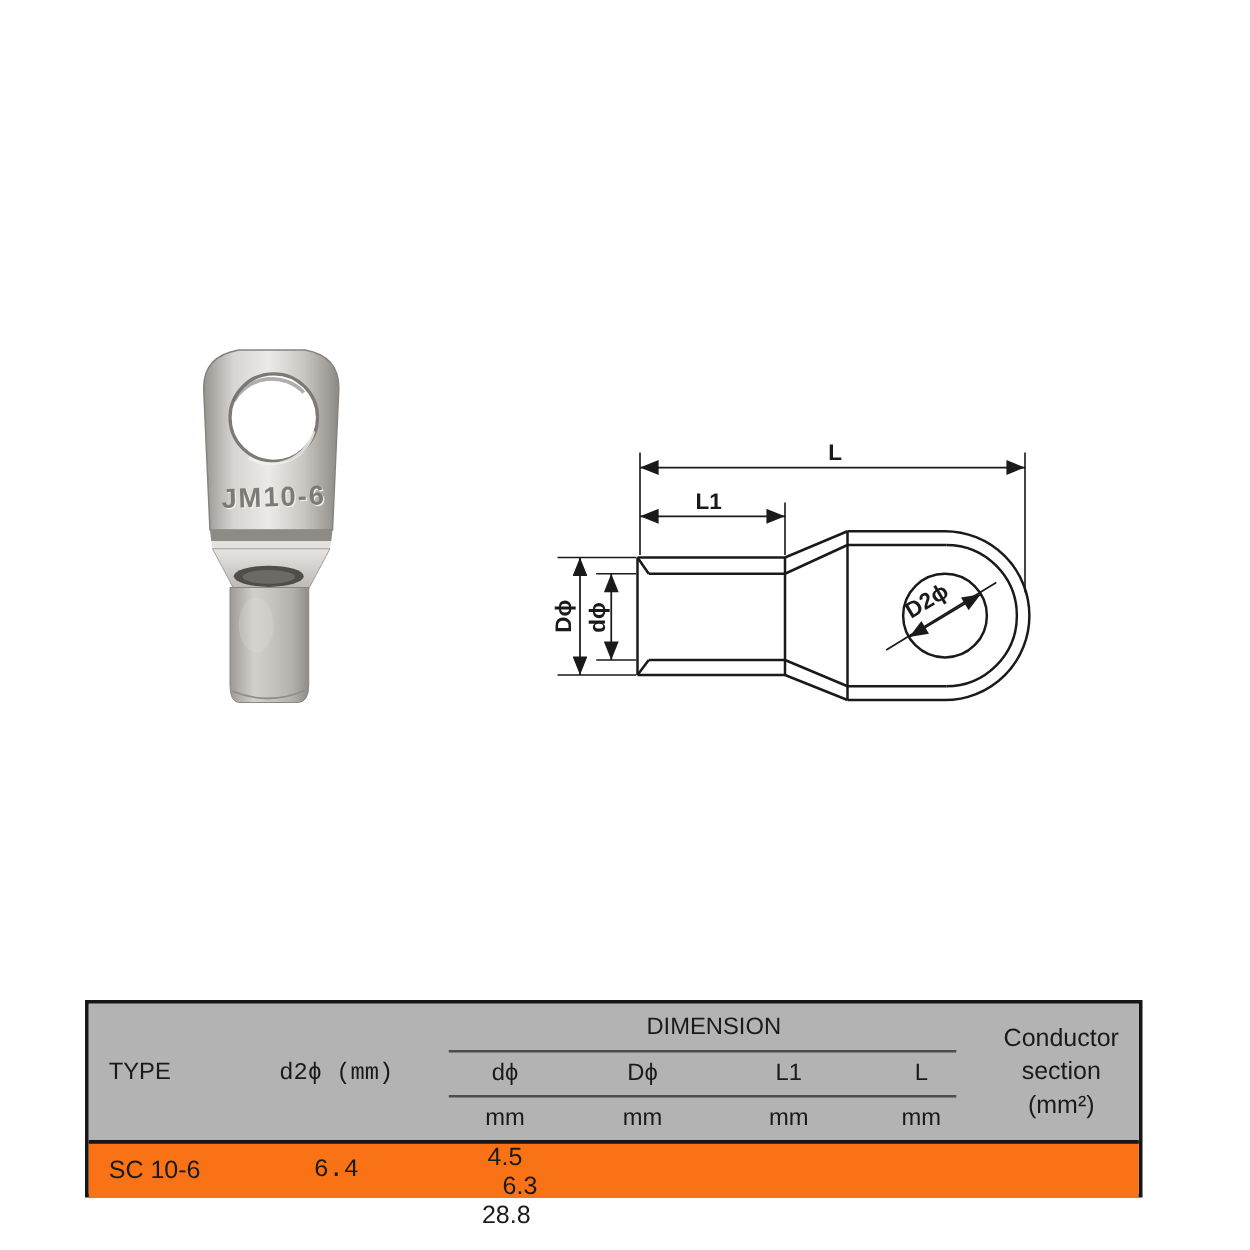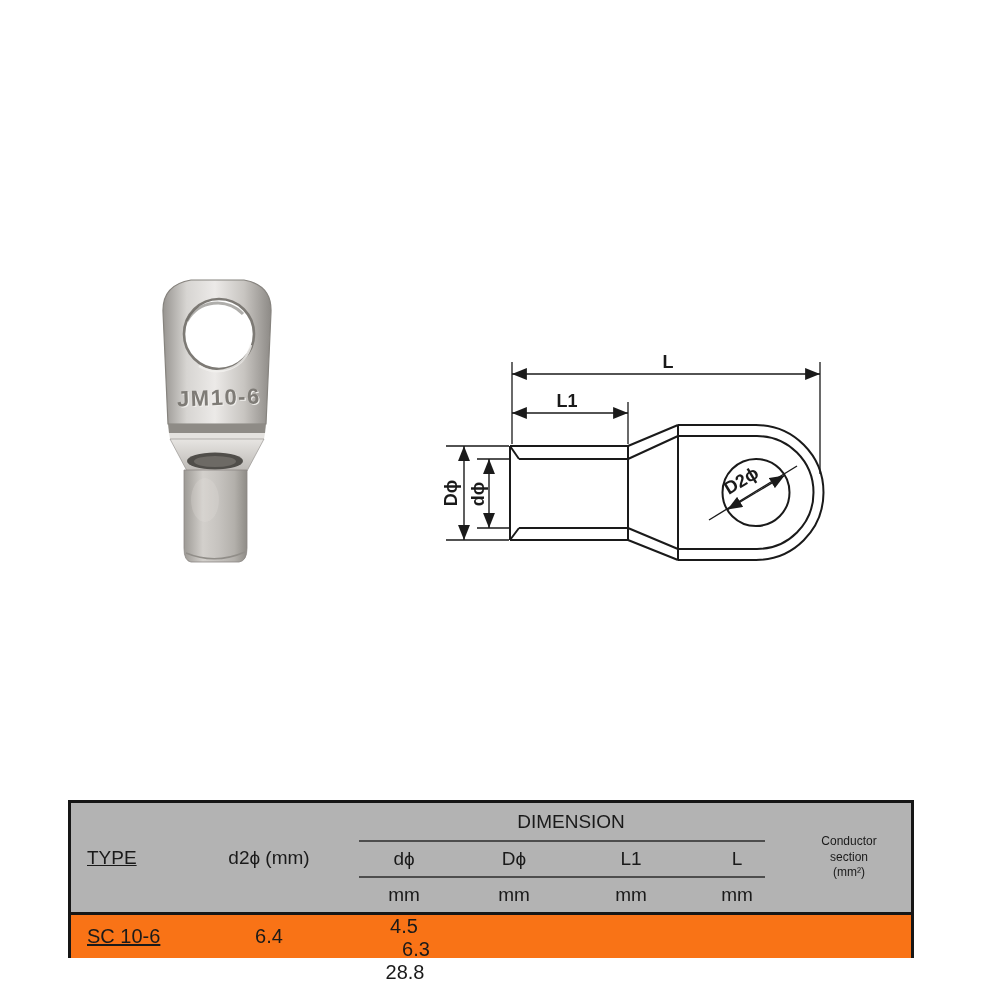--- a/index.html
+++ b/index.html
@@ -18,34 +18,34 @@
   .dim-label{font-weight:bold;font-size:18px;fill:#1a1a1a;}
 
   
   .spec-table{
     position:absolute;left:68px;top:800px;width:846px;height:158px;
     border:3px solid #161616;box-sizing:border-box;background:#fff;
   }
   .thead{height:109px;background:#b3b3b3;display:flex;}
   .tbody{height:43px;display:flex;border-top:3px solid #161616;background:#f97316;}
   .col-type{width:112px;}
-  .col-d2{width:172px;}
+  .col-d2{width:172px;font-family:Liberation Mono, monospace;}
   .col-group{width:432px;flex-direction:column;}
   .col-cond{width:124px;}
   .cell-center{display:flex;align-items:center;justify-content:center;}
-  .cell-left{display:flex;align-items:center;justify-content:flex-start;padding-left:16px;box-sizing:border-box;text-decoration:underline;}
+  .cell-left{display:flex;align-items:center;justify-content:flex-start;padding-left:16px;box-sizing:border-box;}
   .h-txt{font-size:19px;}
   .d-txt{font-size:20px;}
   .dim-group{display:flex;flex-direction:column;}
   .dim-title{height:37px;display:flex;align-items:center;justify-content:center;font-size:19px;}
   .dim-rule{height:0;border-top:2px solid #4d4d4d;margin-left:4px;margin-right:22px;}
   .dim-sub,.dim-units{flex:1;display:flex;align-items:center;}
   .dim-sub span,.dim-units span{display:block;text-align:center;font-size:19px;}
   .sc1{width:98px;}.sc2{width:122px;}.sc3{width:112px;}.sc4{width:100px;}
-  .cond-head{flex-direction:column;line-height:1.32;font-size:12px;text-align:center;}
+  .cond-head{flex-direction:column;line-height:1.32;font-size:20px;text-align:center;}
   .cond-cell{background:#c9e6e5;}
 </style>
 </head>
 <body>
 
 <div class="photo-wrap">
   <svg width="145" height="310" viewBox="150 265 145 310">
     <defs>
       <linearGradient id="gHead" x1="0" y1="0" x2="1" y2="0">
         <stop offset="0" stop-color="#979490"></stop>

